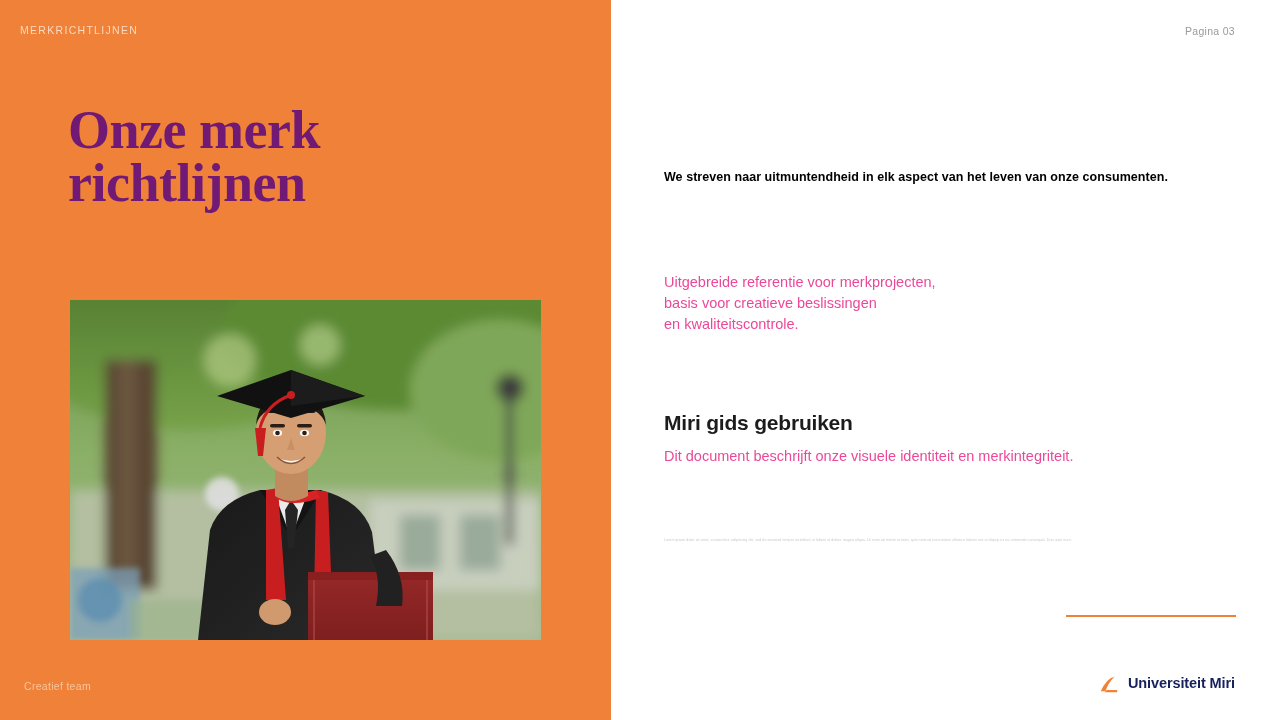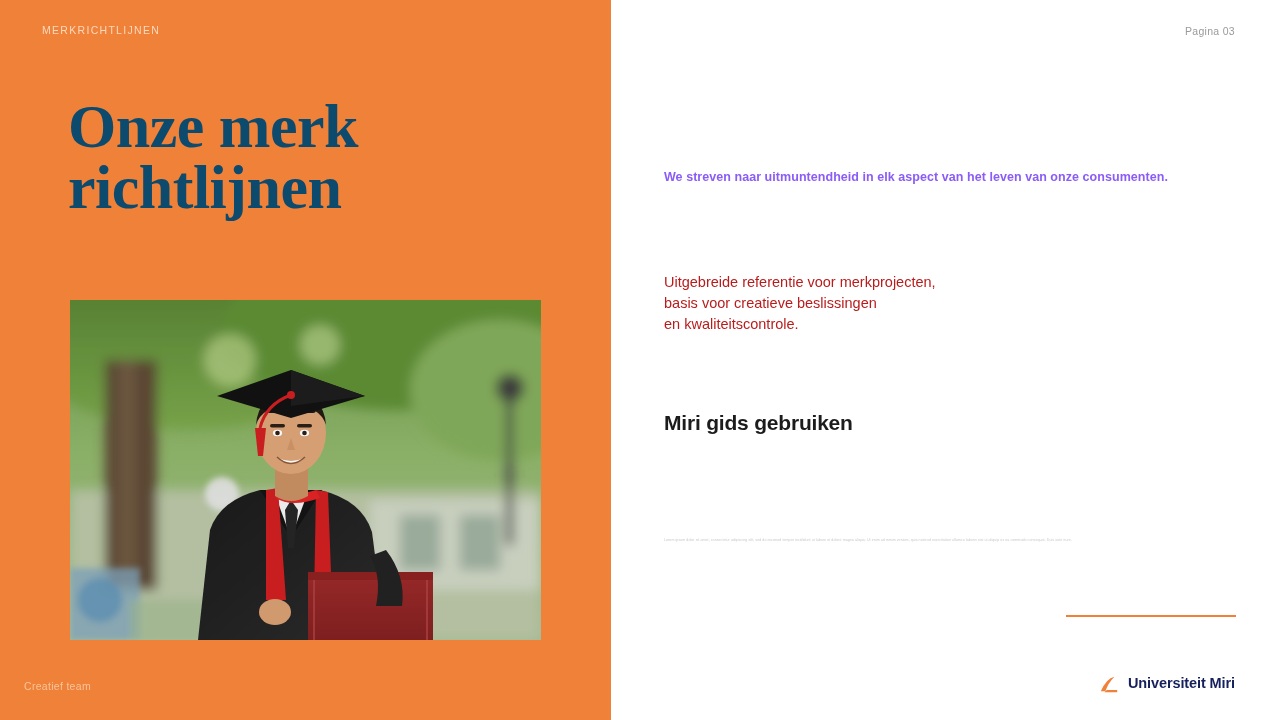--- a/index.html
+++ b/index.html
@@ -20,38 +20,38 @@
   
   .left {
     position:relative;
     width:611px;
     height:720px;
     background:#f08138;
     flex:0 0 611px;
   }
   .eyebrow {
     position:absolute;
-    left:42px;
+    left:20px;
     top:24px;
     font-size:10.5px;
     letter-spacing:1.3px;
     color:#fdd9be;
     text-transform:uppercase;
     font-weight:400;
     text-align:right;
   }
   .title {
     position:absolute;
     left:68px;
-    top:96px;
+    top:104px;
     width:520px;
     font-family:"Liberation Serif", serif;
-    font-size:62px;
+    font-size:54px;
     line-height:0.98;
-    color:#0c4a6e;
+    color:#701a75;
     font-weight:700;
     letter-spacing:-0.5px;
   }
   .footer-left {
     position:absolute;
     left:24px;
     bottom:28px;
     font-size:10.5px;
     color:#f7b versa;
     color:#f9c49b;
@@ -85,36 +85,36 @@
     color:#9a9a9a;
     letter-spacing:0.3px;
     padding-left:15px;
   }
   .lead {
     position:absolute;
     left:53px;
     top:170px;
     font-size:12.5px;
     font-weight:700;
-    color:#8b5cf6;
+    color:#000000;
     letter-spacing:0.05px;
   }
   .block1 { position:absolute; left:53px; top:272px; width:430px; }
   .block2 { position:absolute; left:53px; top:411px; width:470px; }
   .h2 {
     font-size:21px;
     font-weight:700;
     color:#1c1c1c;
     letter-spacing:-0.2px;
     margin-bottom:11px;
   }
   .body {
     font-size:14.5px;
     line-height:1.45;
-    color:#b91c1c;
+    color:#ec4899;
     font-weight:400;
   }
   .fineprint {
     position:absolute;
     left:53px;
     top:538px;
     width:525px;
     font-size:3.6px;
     line-height:1.5;
     color:#c9c9c9;
@@ -277,20 +277,21 @@
     <div class="lead">We streven naar uitmuntendheid in elk aspect van het leven van onze consumenten.</div>
 
     <div class="block1">
       <div class="body" style="white-space:pre-line">Uitgebreide referentie voor merkprojecten,
 basis voor creatieve beslissingen
 en kwaliteitscontrole.</div>
     </div>
 
     <div class="block2">
       <div class="h2">Miri gids gebruiken</div>
+      <div class="body">Dit document beschrijft onze visuele identiteit en merkintegriteit.</div>
     </div>
 
     <div class="fineprint">Lorem ipsum dolor sit amet, consectetur adipiscing elit, sed do eiusmod tempor incididunt ut labore et dolore magna aliqua. Ut enim ad minim veniam, quis nostrud exercitation ullamco laboris nisi ut aliquip ex ea commodo consequat. Duis aute irure.</div>
 
     <div class="rule"></div>
 
     <div class="logo">
       <svg class="logo-mark" viewBox="0 0 24 22">
         <path d="M3 18 Q9 4 18 2 Q11 9 8 18 Z" fill="#f08138"></path>
         <path d="M7 19 L21 19 L21 16.5 L9.5 16.5 Z" fill="#f08138"></path>

